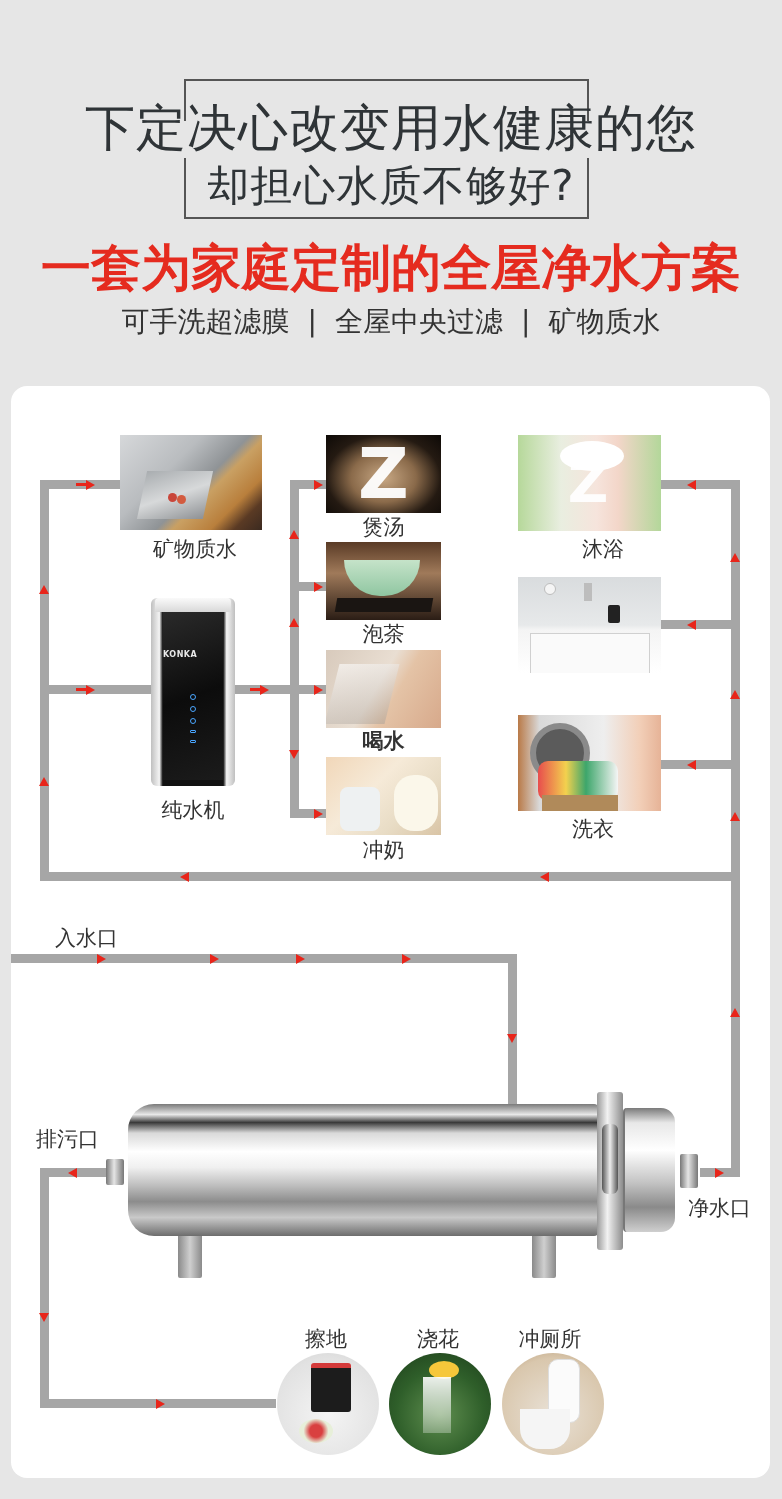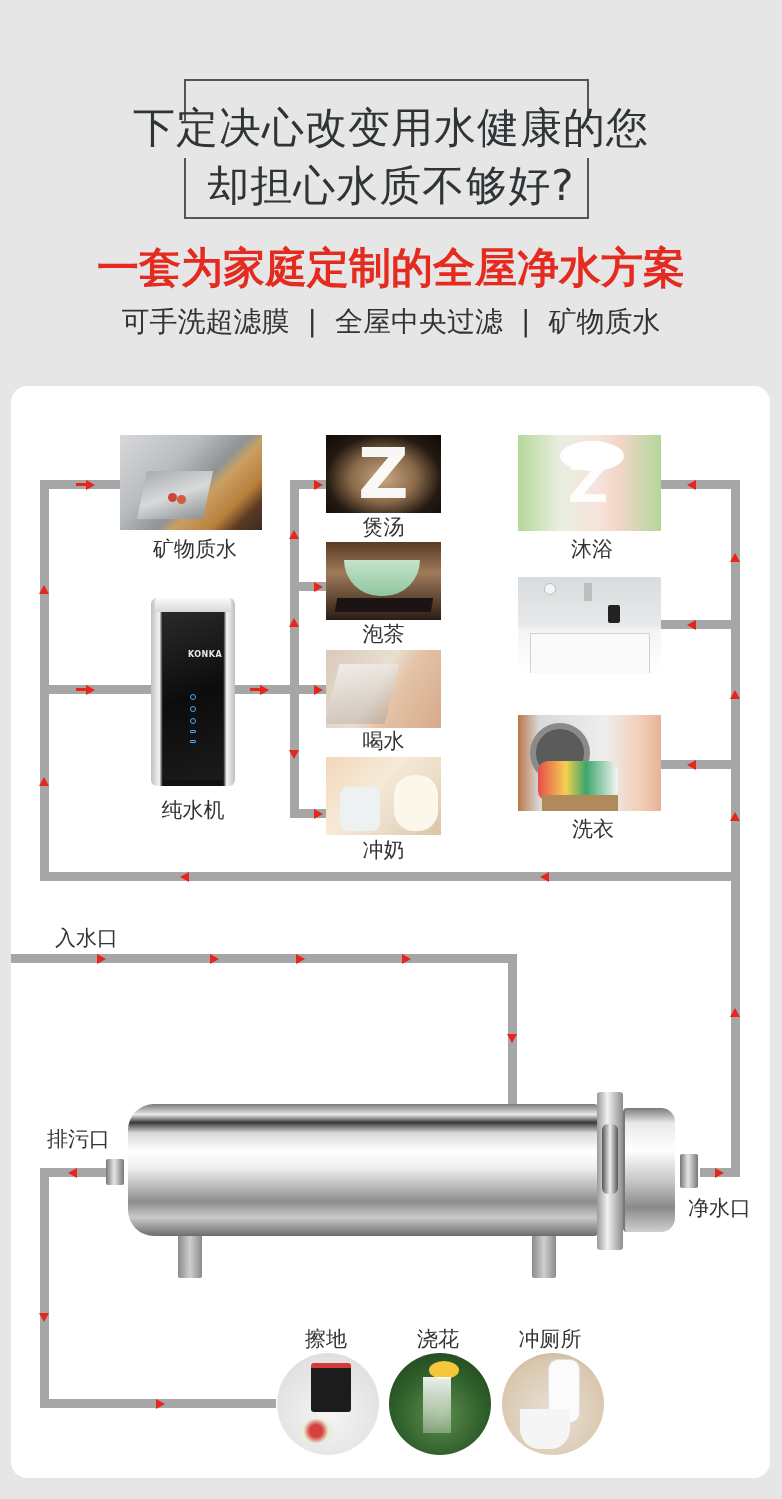--- a/index.html
+++ b/index.html
@@ -13,29 +13,29 @@
   
   .frame-top { position:absolute; left:184px; top:79px; width:405px; height:0; border-top:2px solid #555; }
   .frame-l1 { position:absolute; left:184px; top:79px; width:0; height:42px; border-left:2px solid #555; }
   .frame-r1 { position:absolute; left:587px; top:79px; width:0; height:42px; border-left:2px solid #555; }
   .frame-l2 { position:absolute; left:184px; top:158px; width:0; height:60px; border-left:2px solid #555; }
   .frame-r2 { position:absolute; left:587px; top:158px; width:0; height:60px; border-left:2px solid #555; }
   .frame-bot { position:absolute; left:184px; top:217px; width:405px; height:0; border-top:2px solid #555; }
 
   .headline1 {
     position:absolute; left:0; width:782px; top:100px; text-align:center;
-    font-size:42px; color:#2f3437; letter-spacing:1px; line-height:56px;
+    font-size:50px; color:#2f3437; letter-spacing:1px; line-height:56px;
   }
   .headline2 {
     position:absolute; left:0; width:782px; top:158px; text-align:center;
     font-size:42px; color:#2f3437; letter-spacing:1px; line-height:56px;
   }
   .slogan {
     position:absolute; left:0; width:782px; top:236px; text-align:center;
-    font-size:42px; font-weight:bold; color:#e52b1f; letter-spacing:0px; line-height:64px;
+    font-size:50px; font-weight:bold; color:#e52b1f; letter-spacing:0px; line-height:64px;
   }
   .features {
     position:absolute; left:0; width:782px; top:302px; text-align:center;
     font-size:28px; color:#333; line-height:40px;
   }
   .features .sep { margin: 0 18px; color:#333; }
 
   
   .card {
     position:absolute; left:11px; top:386px; width:759px; height:1092px;
@@ -69,21 +69,21 @@
   }
   .device-top {
     position:absolute; left:4px; top:0; width:76px; height:14px;
     background:linear-gradient(180deg,#fafafa,#d8d8d8); border-radius:4px 4px 0 0;
   }
   .device-face {
     position:absolute; left:12px; top:14px; width:60px; height:168px;
     background:linear-gradient(160deg,#2a2a2a 0%,#0c0c0c 50%,#1b1b1b 100%);
   }
   .device-brand {
-    position:absolute; left:0; width:84px; top:38px; text-align:center;
+    position:absolute; left:0; width:84px; top:38px; 
     color:#e8e8e8; font-size:8px; font-weight:bold; letter-spacing:0.5px;
   }
   .device-led {
     position:absolute; left:27px; width:6px; height:6px; border-radius:50%;
     border:1px solid #4aa6ff; box-sizing:border-box;
   }
 
   
   .tank {
     position:absolute; left:128px; top:1104px; width:470px; height:132px;
@@ -238,51 +238,51 @@
 
 <div class="photo" style="left:326px; top:542px; width:115px; height:78px; background:linear-gradient(180deg,#5a3b26 0%,#a07a5a 40%,#2b1d15 100%);">
   <div style="position:absolute; left:18px; top:18px; width:76px; height:36px; border-radius:0 0 38px 38px; background:linear-gradient(180deg,#c5e3c9,#8fc6a1);"></div>
   <div style="position:absolute; left:10px; top:56px; width:96px; height:14px; background:#1a1512; transform:skewX(-10deg);"></div>
 </div>
 <div class="label" style="left:326px; top:621px; width:115px;">泡茶</div>
 
 <div class="photo" style="left:326px; top:650px; width:115px; height:78px; background:linear-gradient(120deg,#d8cabc 0%,#e9ded2 45%,#e4c3a6 60%,#d7a98b 100%);">
   <div style="position:absolute; left:6px; top:14px; width:60px; height:60px; background:linear-gradient(160deg,rgba(255,255,255,0.6),rgba(170,160,150,0.5)); transform:skewX(-14deg);"></div>
 </div>
-<div class="label" style="left:326px; top:728px; width:115px;">喝水</div>
+<div class="label" style="left:326px; top:728px; width:115px;font-weight:bold;">喝水</div>
 
 <div class="photo" style="left:326px; top:757px; width:115px; height:78px; background:linear-gradient(135deg,#f1d7b9 0%,#f6ead8 40%,#e8dcc5 70%,#d9c4a5 100%);">
   <div style="position:absolute; left:14px; top:30px; width:40px; height:44px; border-radius:8px; background:#eef1f2;"></div>
   <div style="position:absolute; left:68px; top:18px; width:44px; height:56px; border-radius:20px; background:#fbf7ea;"></div>
 </div>
 <div class="label" style="left:326px; top:837px; width:115px;">冲奶</div>
 
 <div class="photo" style="left:518px; top:435px; width:143px; height:96px; background:linear-gradient(90deg,#b6d89a 0%,#e9eee0 30%,#f6e4dc 55%,#f3d6c9 70%,#b3d79a 100%);">
   <div style="position:absolute; left:42px; top:6px; width:64px; height:30px; border-radius:50%; background:#ffffff;"></div>
   <div class="zmark" style="left:30px; top:20px; width:80px; font-size:56px; line-height:56px;">Z</div>
 </div>
-<div class="label" style="left:517px; top:536px; width:150px;">沐浴</div>
+<div class="label" style="left:528px; top:536px; width:150px;">沐浴</div>
 
 <div class="photo" style="left:518px; top:577px; width:143px; height:96px; background:linear-gradient(180deg,#d9dcde 0%,#e7e9ea 50%,#f4f4f4 55%,#ffffff 100%);">
   <div style="position:absolute; left:12px; top:56px; width:118px; height:40px; background:#fafafa; border:1px solid #d0d0d0;"></div>
   <div style="position:absolute; left:26px; top:6px; width:10px; height:10px; border-radius:50%; background:#f5f5f5; border:1px solid #bdbdbd;"></div>
   <div style="position:absolute; left:66px; top:6px; width:8px; height:18px; background:#bdbdbd;"></div>
   <div style="position:absolute; left:90px; top:28px; width:12px; height:18px; background:#222; border-radius:2px;"></div>
 </div>
 <div class="label" style="left:518px; top:678px; width:150px;margin-top:48px;">洗漱</div>
 
 <div class="photo" style="left:518px; top:715px; width:143px; height:96px; background:linear-gradient(90deg,#b97a48 0%,#d9d9d9 15%,#eeeeee 60%,#f2cfb8 85%,#e6b397 100%);">
   <div style="position:absolute; left:12px; top:8px; width:60px; height:60px; border-radius:50%; border:6px solid #8a8a8a; box-sizing:border-box; background:#5b5b5b;"></div>
   <div style="position:absolute; left:20px; top:46px; width:80px; height:40px; border-radius:10px; background:linear-gradient(90deg,#e84d4d,#f3d14e 35%,#3da66b 60%,#f5f5f5);"></div>
   <div style="position:absolute; left:24px; top:80px; width:76px; height:16px; background:#b08a5a;"></div>
 </div>
 <div class="label" style="left:518px; top:816px; width:150px;">洗衣</div>
 
 <div class="label" style="left:44px; top:925px; width:74px; text-align:right;">入水口</div>
-<div class="label" style="left:36px; top:1126px; width:74px; text-align:right;">排污口</div>
+<div class="label" style="left:36px; top:1126px; width:74px; text-align:left;">排污口</div>
 <div class="label" style="left:688px; top:1195px; width:74px; text-align:left;">净水口</div>
 
 <div>
   <div class="leg" style="left:178px; top:1208px;">
       <div class="leg-band" style="top:10px;"></div>
       <div class="leg-band" style="top:22px;"></div>
     </div>
   <div class="leg" style="left:532px; top:1208px;">
       <div class="leg-band" style="top:10px;"></div>
       <div class="leg-band" style="top:22px;"></div>

